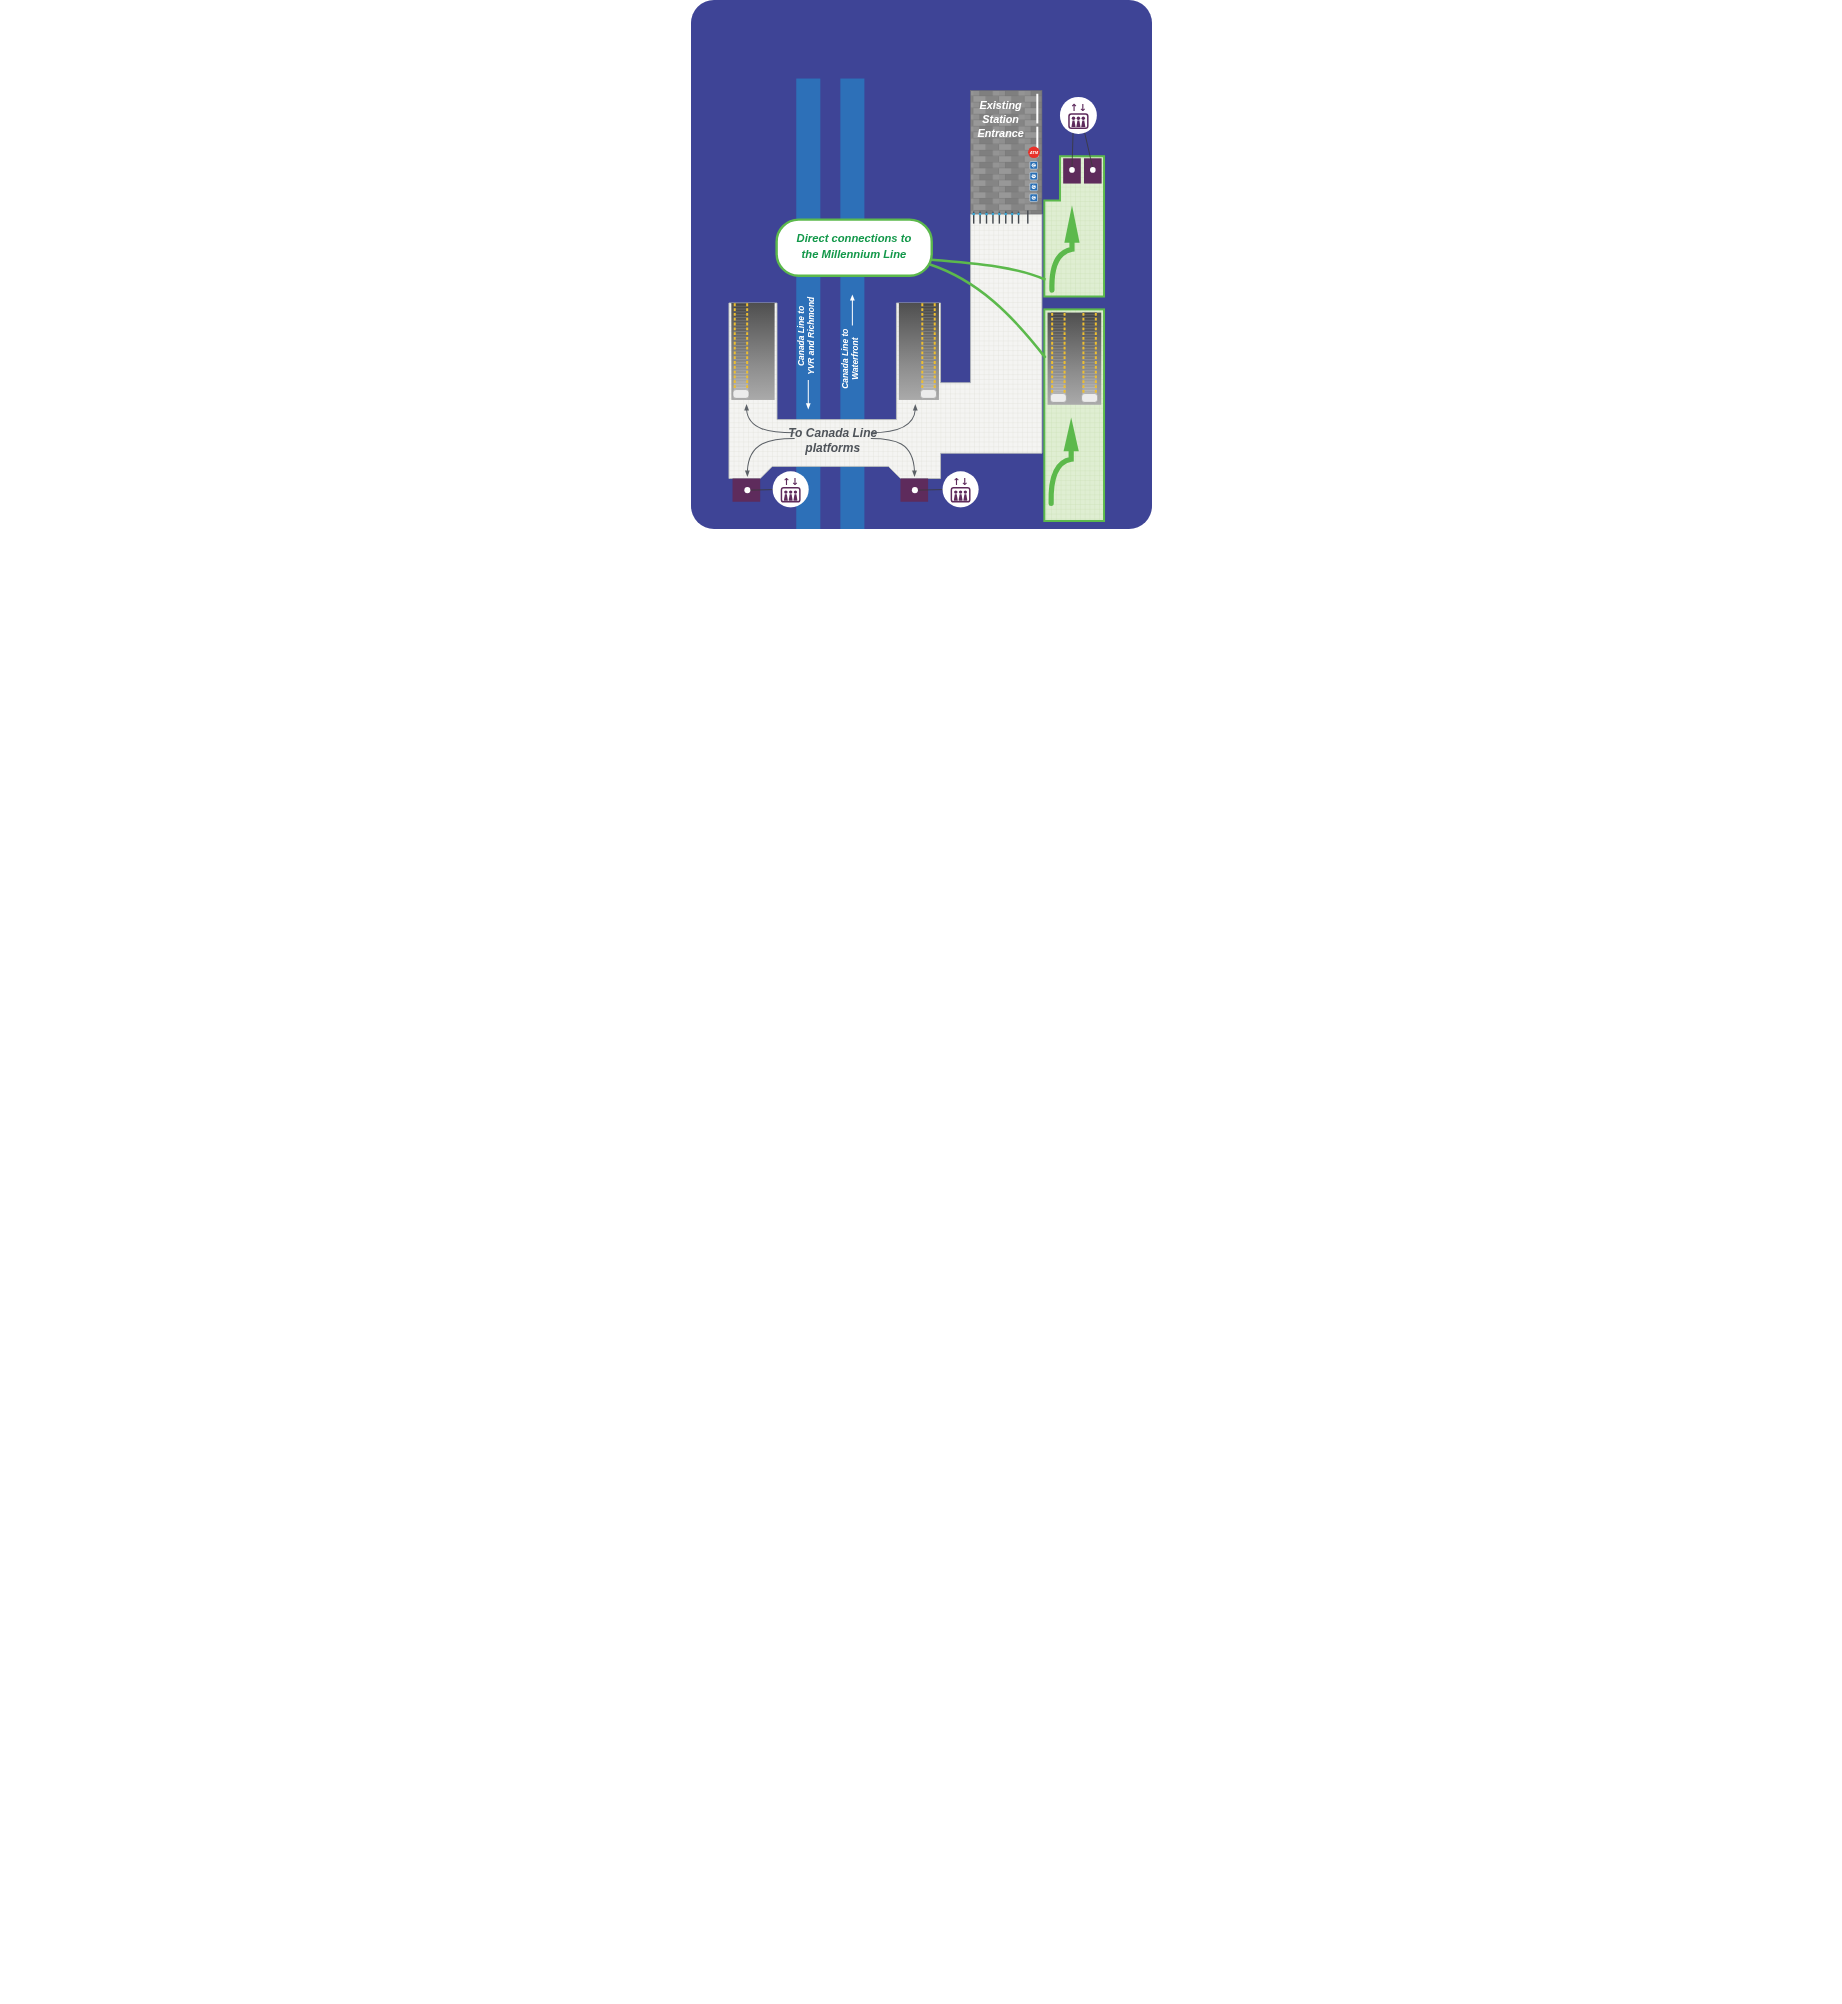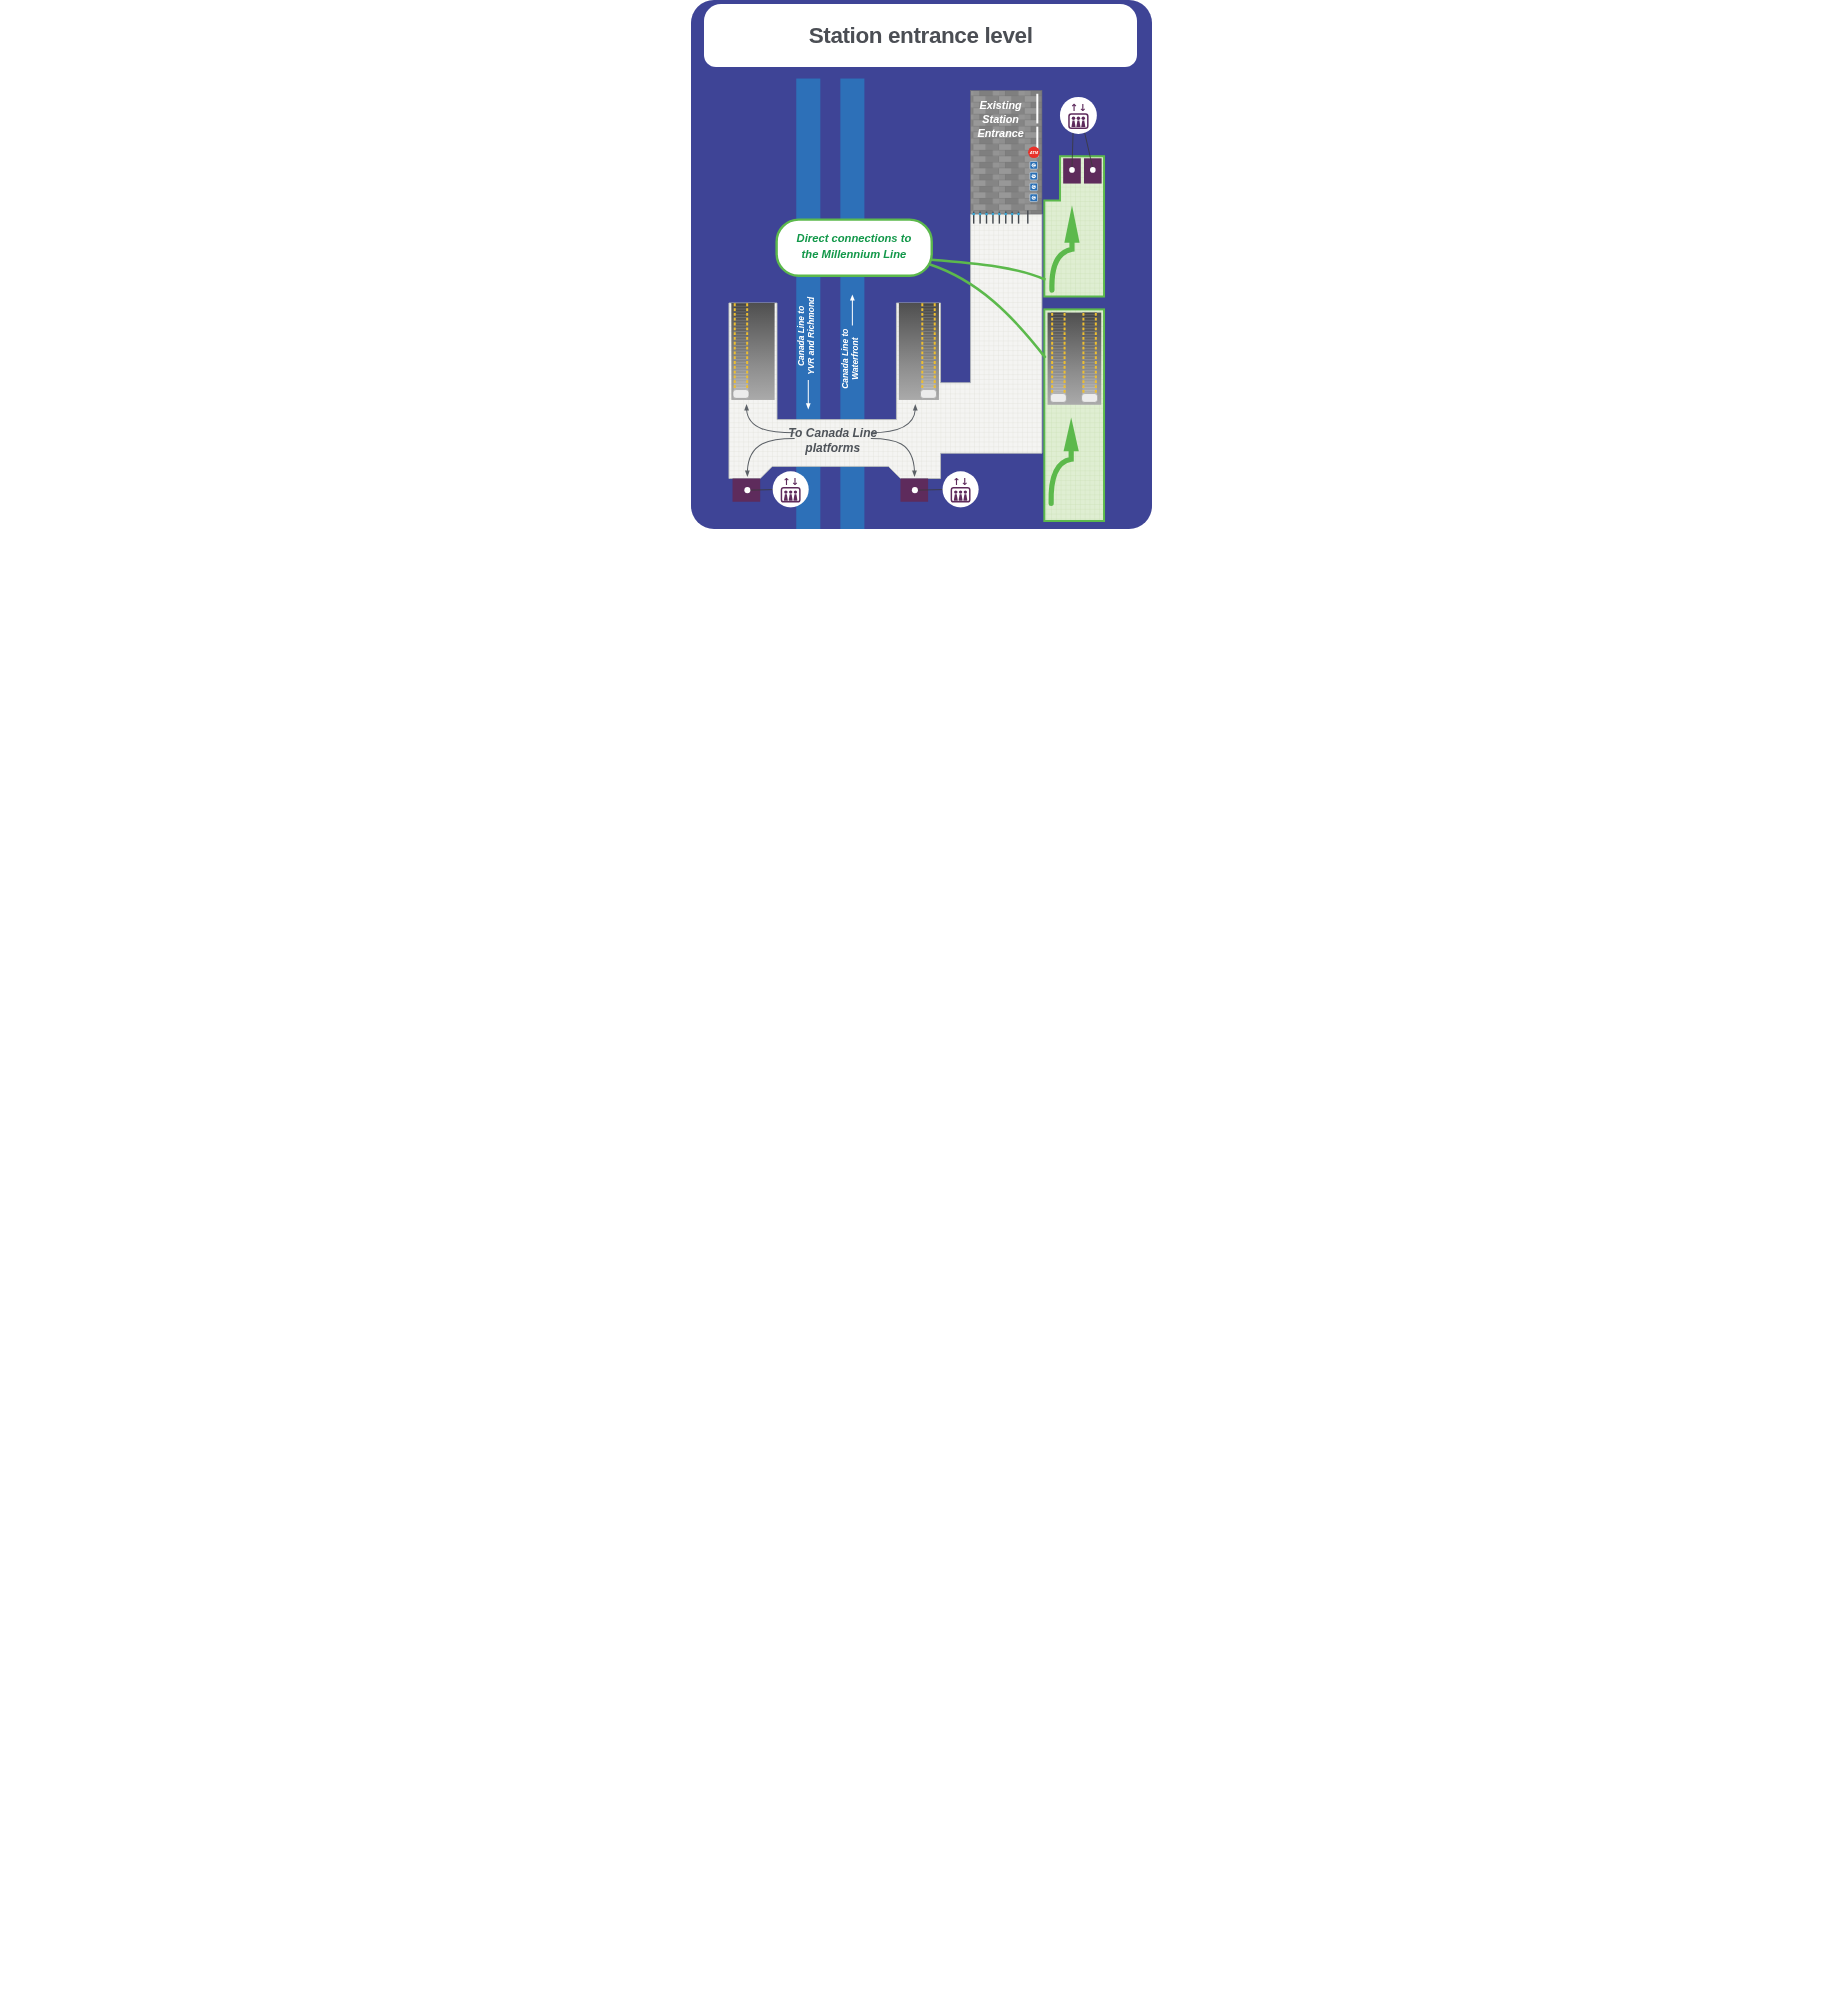--- a/index.html
+++ b/index.html
@@ -28,23 +28,20 @@
   .t-plat{font:italic 700 30px "Liberation Sans",sans-serif;fill:#4f545a;}
   .t-atm{font:italic 700 10px "Liberation Sans",sans-serif;fill:#ffffff;}
   .t-compass{font:700 9px "Liberation Sans",sans-serif;fill:var(--cblue);}
   .t-elev{font:700 26px "DejaVu Sans",sans-serif;fill:var(--purple);letter-spacing:1px;}
 </style>
 </head>
 <body>
 
 <div class="canvas">
 
-  <div class="header">
-    <h1>Station entrance level</h1>
-  </div>
 
   <svg class="overlay" width="461" height="529" viewBox="0 0 1149 1320">
     <defs>
       <pattern id="tileW" width="12" height="12" patternUnits="userSpaceOnUse">
         <rect width="12" height="12" fill="#f4f4f2"></rect>
         <path d="M0 11.5 H12 M11.5 0 V12" stroke="#dcdcd4" stroke-width="1" fill="none"></path>
       </pattern>
       <pattern id="tileG" width="12" height="12" patternUnits="userSpaceOnUse">
         <rect width="12" height="12" fill="#dfeed2"></rect>
         <path d="M0 11.5 H12 M11.5 0 V12" stroke="#c6dfb3" stroke-width="1" fill="none"></path>

